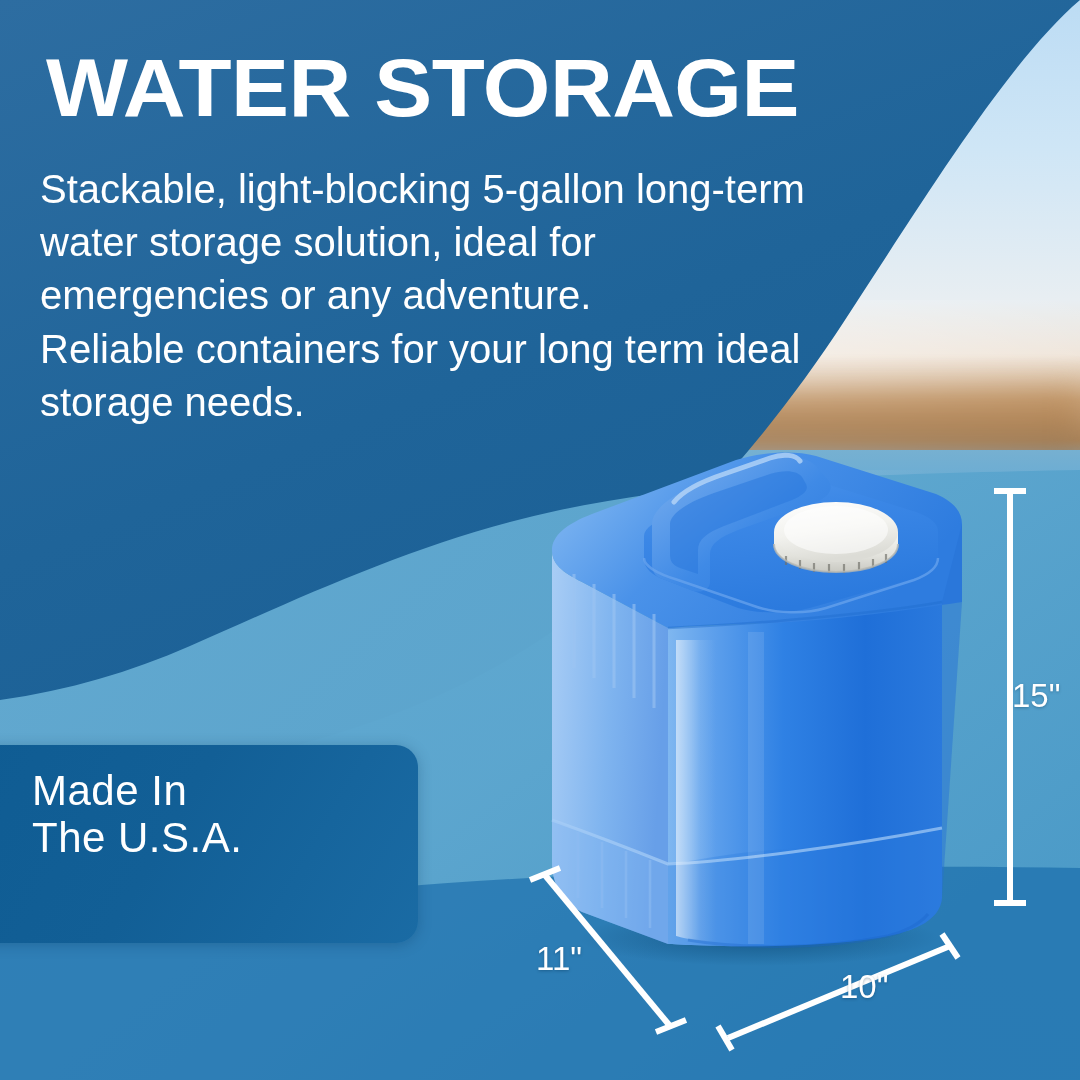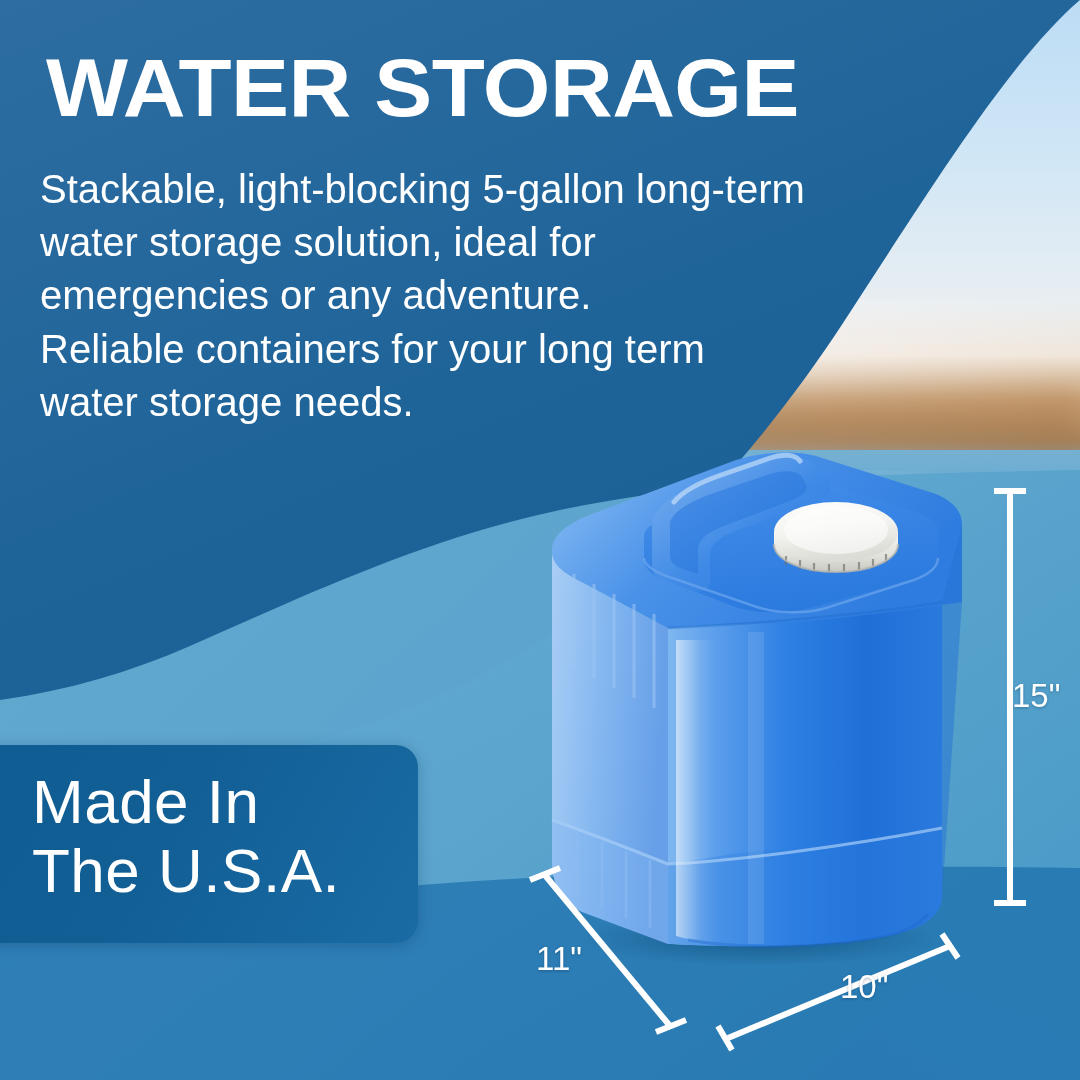--- a/index.html
+++ b/index.html
@@ -103,21 +103,21 @@
   .badge{
     position:absolute;left:-40px;top:745px;
     width:458px;height:198px;
     background:linear-gradient(120deg,#0f5c93 0%,#125f96 45%,#1a6ba4 100%);
     border-radius:0 22px 22px 0;
     box-shadow:0 2px 14px rgba(4,50,85,.28);
   }
   .badge-text{
     position:absolute;left:72px;top:22px;
     color:#ffffff;
-    font-size:62px;
+    font-size:42px;
     line-height:1.12;
     font-weight:400;
     letter-spacing:.5px;
     white-space:pre-line;
   }
 
   
   .can{
     position:absolute;left:548px;top:432px;
     width:416px;height:520px;
@@ -181,21 +181,21 @@
       <path d="M0,930 C180,905 420,880 660,872
                C830,866 960,866 1080,868
                L1080,1080 L0,1080 Z" fill="#1468a8" opacity="0.62"></path>
     </svg>
   </div>
 
   <div class="headline">WATER STORAGE</div>
 
   <div class="body-copy">
     <p>Stackable, light-blocking 5-gallon long-term water storage solution, ideal for emergencies or any adventure.</p>
-    <p>Reliable containers for your long term water storage needs.</p>
+    <p>Reliable containers for your long term ideal storage needs.</p>
   </div>
 
   <div class="badge">
     <div class="badge-text">Made In
 The U.S.A.</div>
   </div>
 
   <div class="can">
     <svg width="416" height="540" viewBox="0 0 416 540" xmlns="http://www.w3.org/2000/svg">
       <defs>

